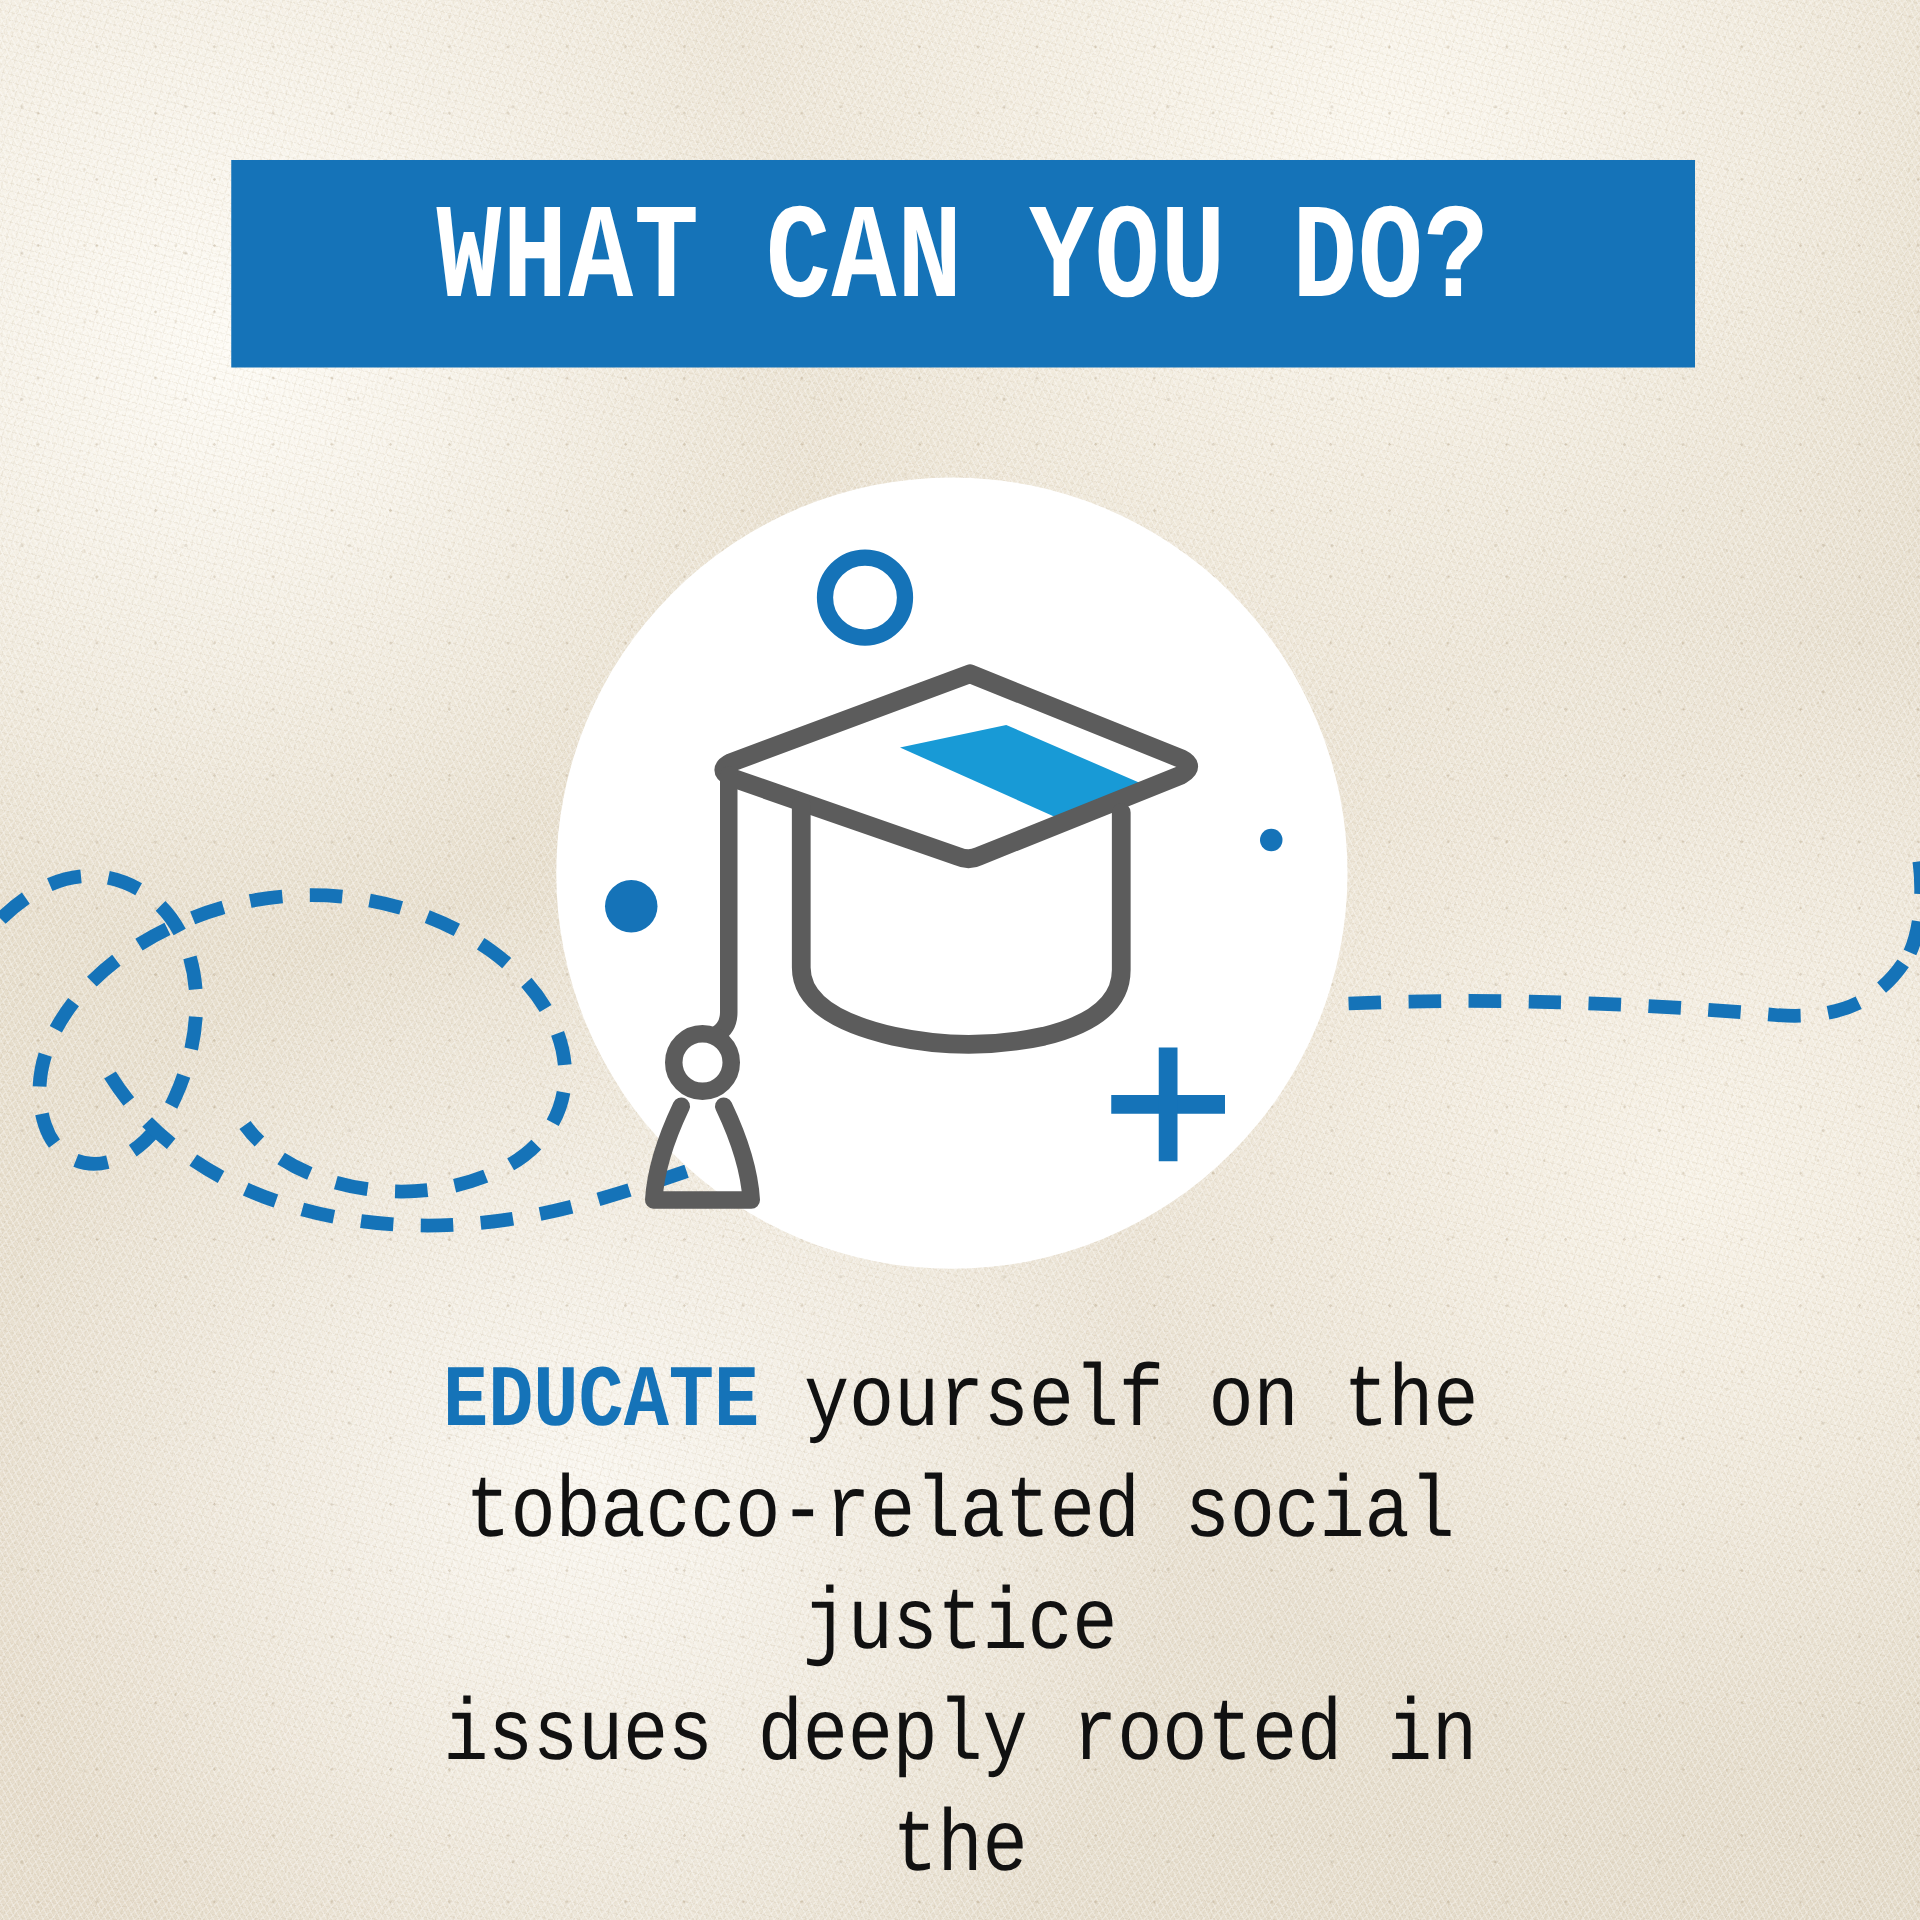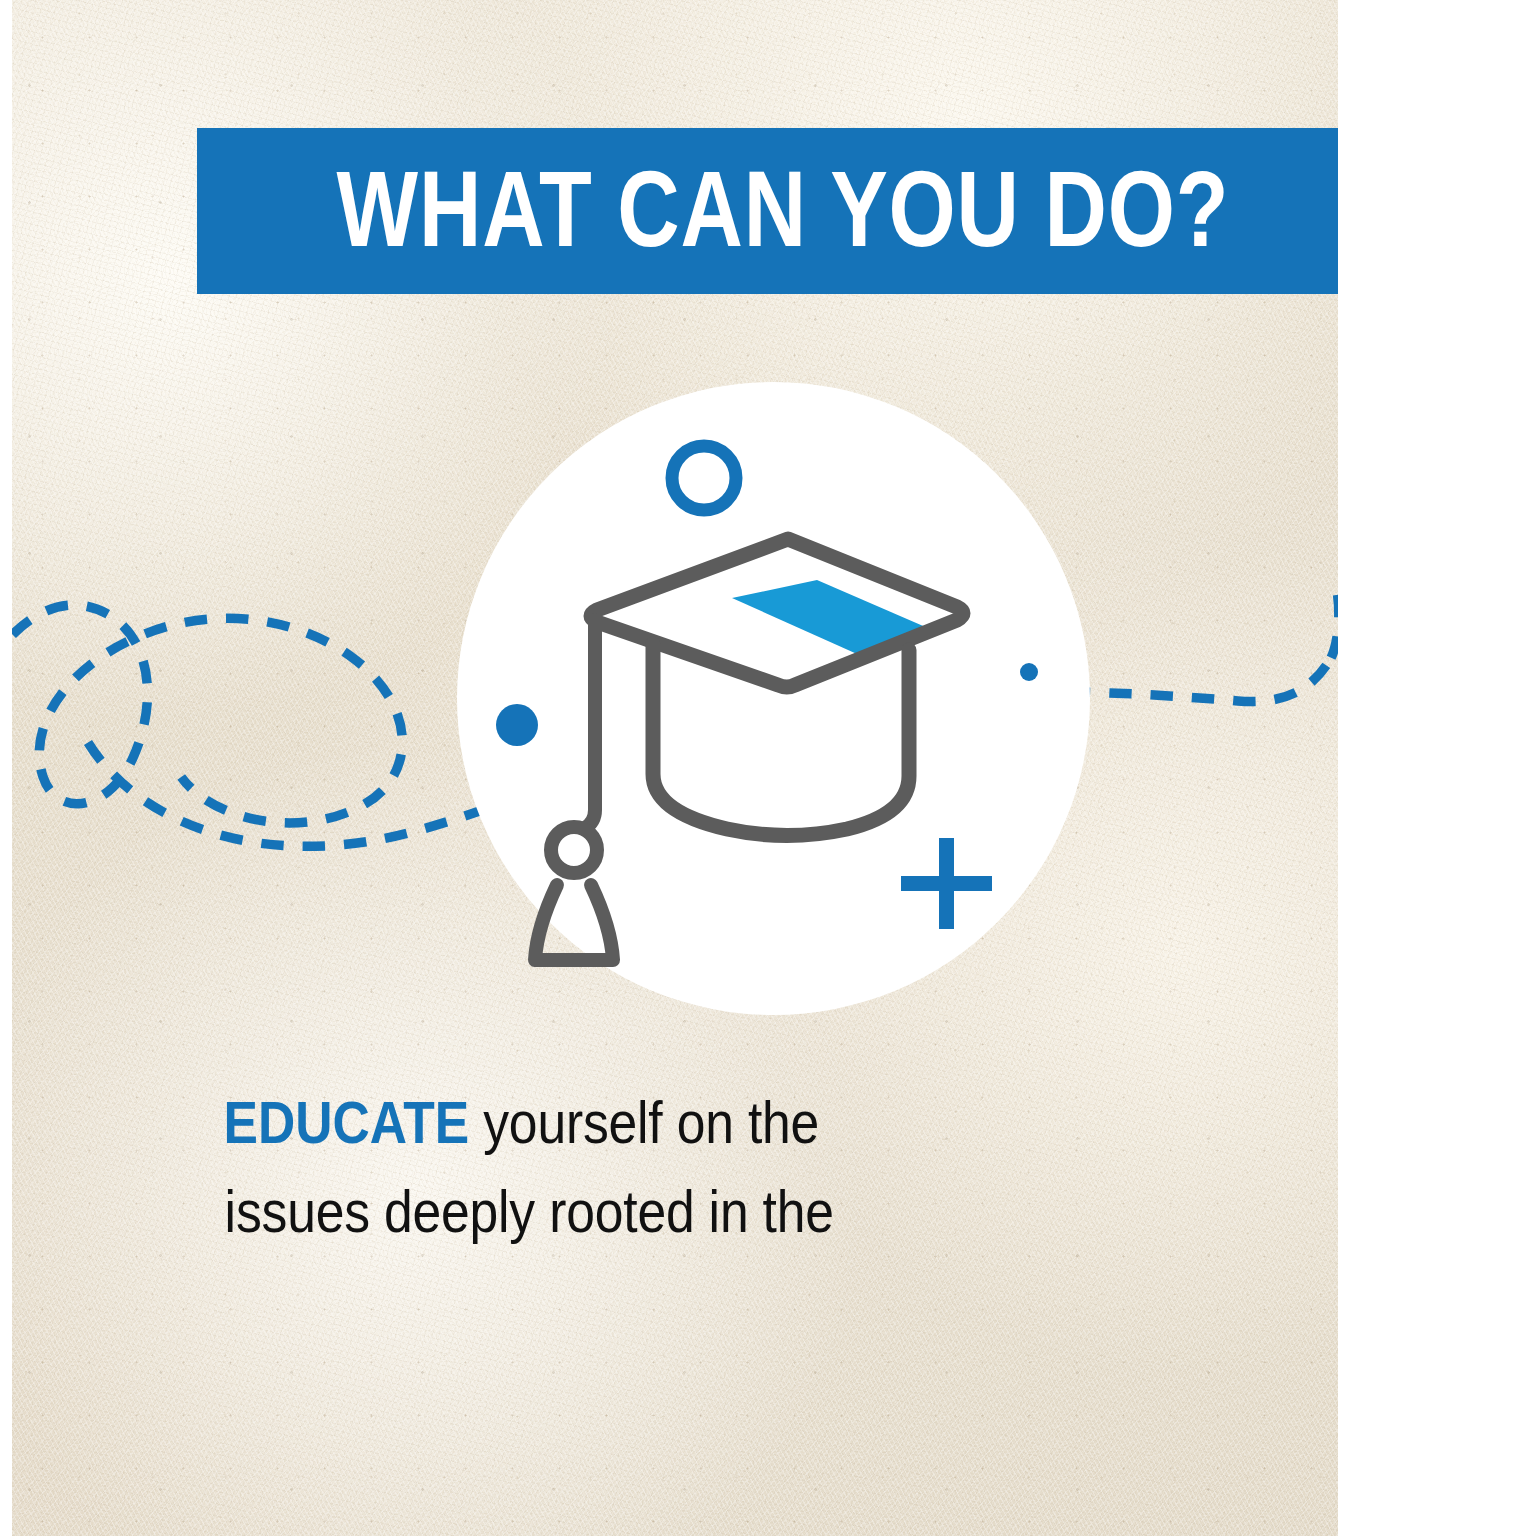--- a/index.html
+++ b/index.html
@@ -5,26 +5,25 @@
 <style>
   html, body {
     margin: 0;
     padding: 0;
     background: #ffffff;
   }
   * { box-sizing: border-box; }
 
   .poster {
     position: relative;
-    width: 1326px;
+    width: 1536px;
     height: 1536px;
     overflow: hidden;
-    font-family: Liberation Sans, sans-serif;
+    font-family: Liberation Mono, monospace;
     background-color: #e6ddcb;
-    margin-left: 12px;
   }
 
   
   .paper-base {
     position: absolute;
     inset: 0;
     background-color: #e9e1d1;
     background-image:
       radial-gradient(circle at 12% 18%, rgba(255,253,247,0.95) 0%, rgba(255,253,247,0) 26%),
       radial-gradient(circle at 72% 8%,  rgba(255,252,244,0.85) 0%, rgba(255,252,244,0) 30%),
@@ -114,23 +113,23 @@
     overflow: visible;
   }
 
   
   .caption {
     position: absolute;
     left: 50%;
     transform: translateX(-50%);
     top: 1078px;
     width: 1000px;
-    text-align: left;
+    text-align: center;
     color: #111111;
-    font-size: 60px;
+    font-size: 70px;
     line-height: 89px;
     font-weight: 400;
     letter-spacing: -0.2px;
   }
   .caption .squeeze {
     display: inline-block;
     transform: scaleX(0.86);
     transform-origin: center center;
   }
   .caption .kw {
@@ -200,16 +199,17 @@
 
         <circle cx="117" cy="468" r="23" fill="none" stroke="#5c5c5c" stroke-width="14"></circle>
 
         <path d="M 100 503 Q 80 545, 78 578 L 156 578 Q 154 545, 134 503" fill="none" stroke="#5c5c5c" stroke-width="14" stroke-linejoin="round" stroke-linecap="round"></path>
       </g>
     </svg>
   </div>
 
   <div class="caption">
     <div><span class="squeeze"><span class="kw">EDUCATE</span><span> yourself on the</span></span></div>
+    <div><span class="squeeze">tobacco-related social justice</span></div>
     <div><span class="squeeze">issues deeply rooted in the</span></div>
   </div>
 
 </div>
 
 </body></html>

